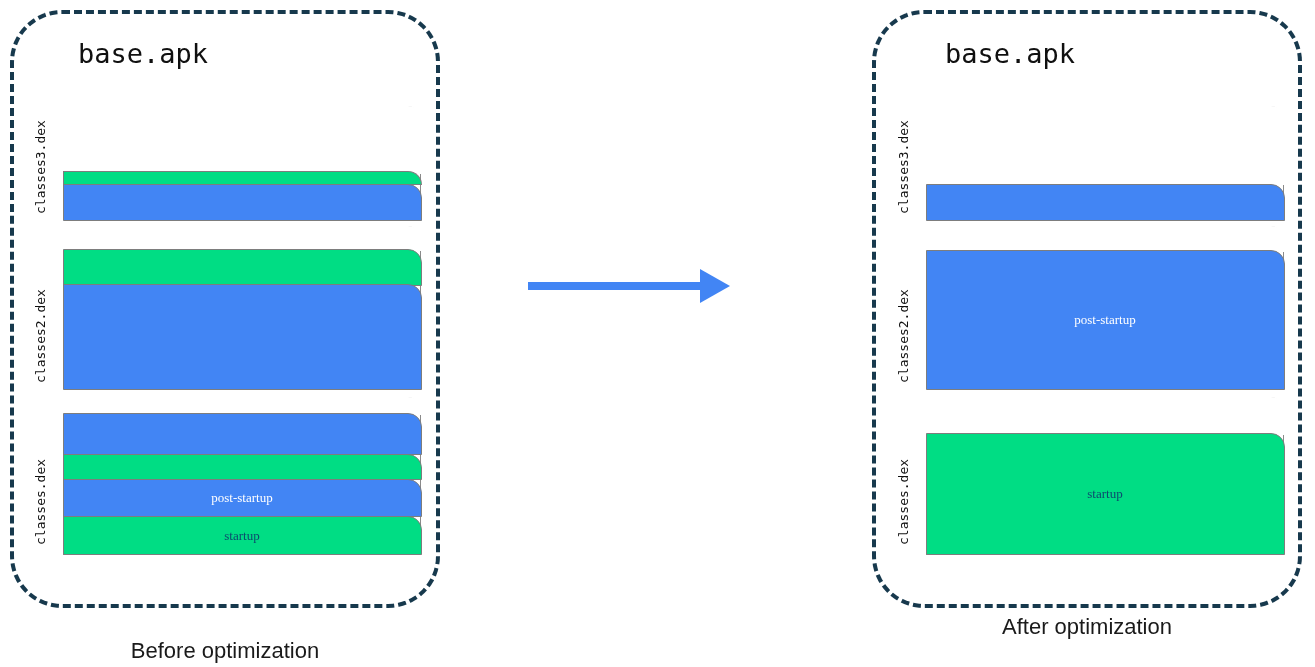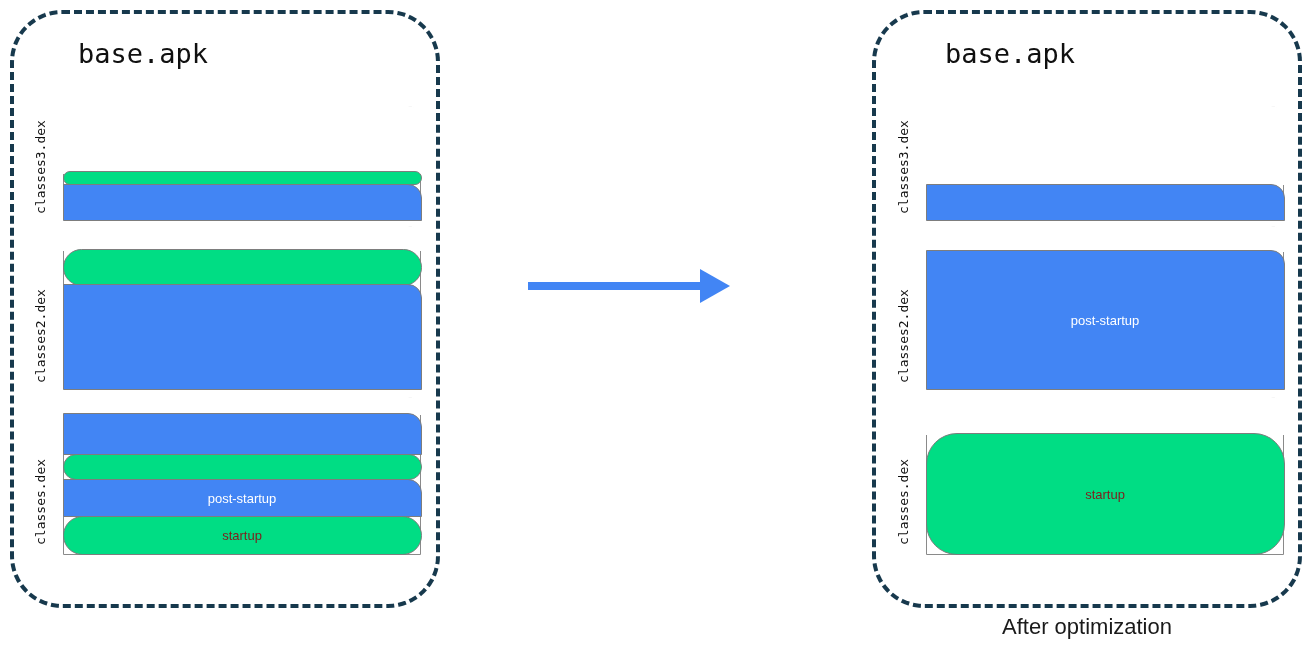--- a/index.html
+++ b/index.html
@@ -46,30 +46,30 @@
     border-top-right-radius:14px;
     border-bottom-right-radius:0px;
     background:#ffffff;
     overflow:visible;
   }
   .seg{
     position:absolute;
     box-sizing:border-box;
     border:1.5px solid #7d7d7d;
     border-top-right-radius:14px;
-    font-family:Liberation Sans, sans-serif;
+    font-family:Liberation Serif, serif;
     font-size:13px;
     display:flex;
     align-items:center;
     justify-content:center;
     white-space:nowrap;
     text-align:center;
   }
   .seg.blue{background:#4285f4;color:#ffffff;}
-  .seg.green{background:#00dd84;color:#7f1d1d;border-radius:31px;}
+  .seg.green{background:#00dd84;color:#0c4a6e;}
   .seg.white{background:#ffffff;color:transparent;border-color:transparent;}
 
   
   .arrow{position:absolute;}
   .arrow-shaft{position:absolute;background:#4285f4;}
   .arrow-head{
     position:absolute;width:0;height:0;
     border-top:17px solid transparent;
     border-bottom:17px solid transparent;
     border-left:30px solid #4285f4;
@@ -115,20 +115,21 @@
     <div class="dex-label" style="top:148px;">classes.dex</div>
     <div class="dex-box" style="left:30px;top:0px;width:358px;height:158px;">
       <div class="seg white" style="left:-1.5px;top:-1.5px;width:359px;height:18px;"></div>
       <div class="seg blue" style="left:-1.5px;top:15px;width:359px;height:42px;"></div>
       <div class="seg green" style="left:-1.5px;top:56px;width:359px;height:26px;"></div>
       <div class="seg blue" style="left:-1.5px;top:81px;width:359px;height:38px;">post-startup</div>
       <div class="seg green" style="left:-1.5px;top:118px;width:359px;height:39px;">startup</div>
     </div>
   </div>
 
+  <div class="caption" style="left:10px;top:638px;width:430px;">Before optimization</div>
 
   <div class="arrow" style="left:528px;top:269px;width:202px;height:34px;">
     <div class="arrow-shaft" style="left:0px;top:13px;width:174px;height:8px;"></div>
     <div class="arrow-head" style="left:172px;top:0px;"></div>
   </div>
 
   <div class="apk-panel" style="left:872px;top:10px;width:430px;height:598px;">
   </div>
   <div class="apk-title" style="left:945px;top:38px;">base.apk</div>
 

